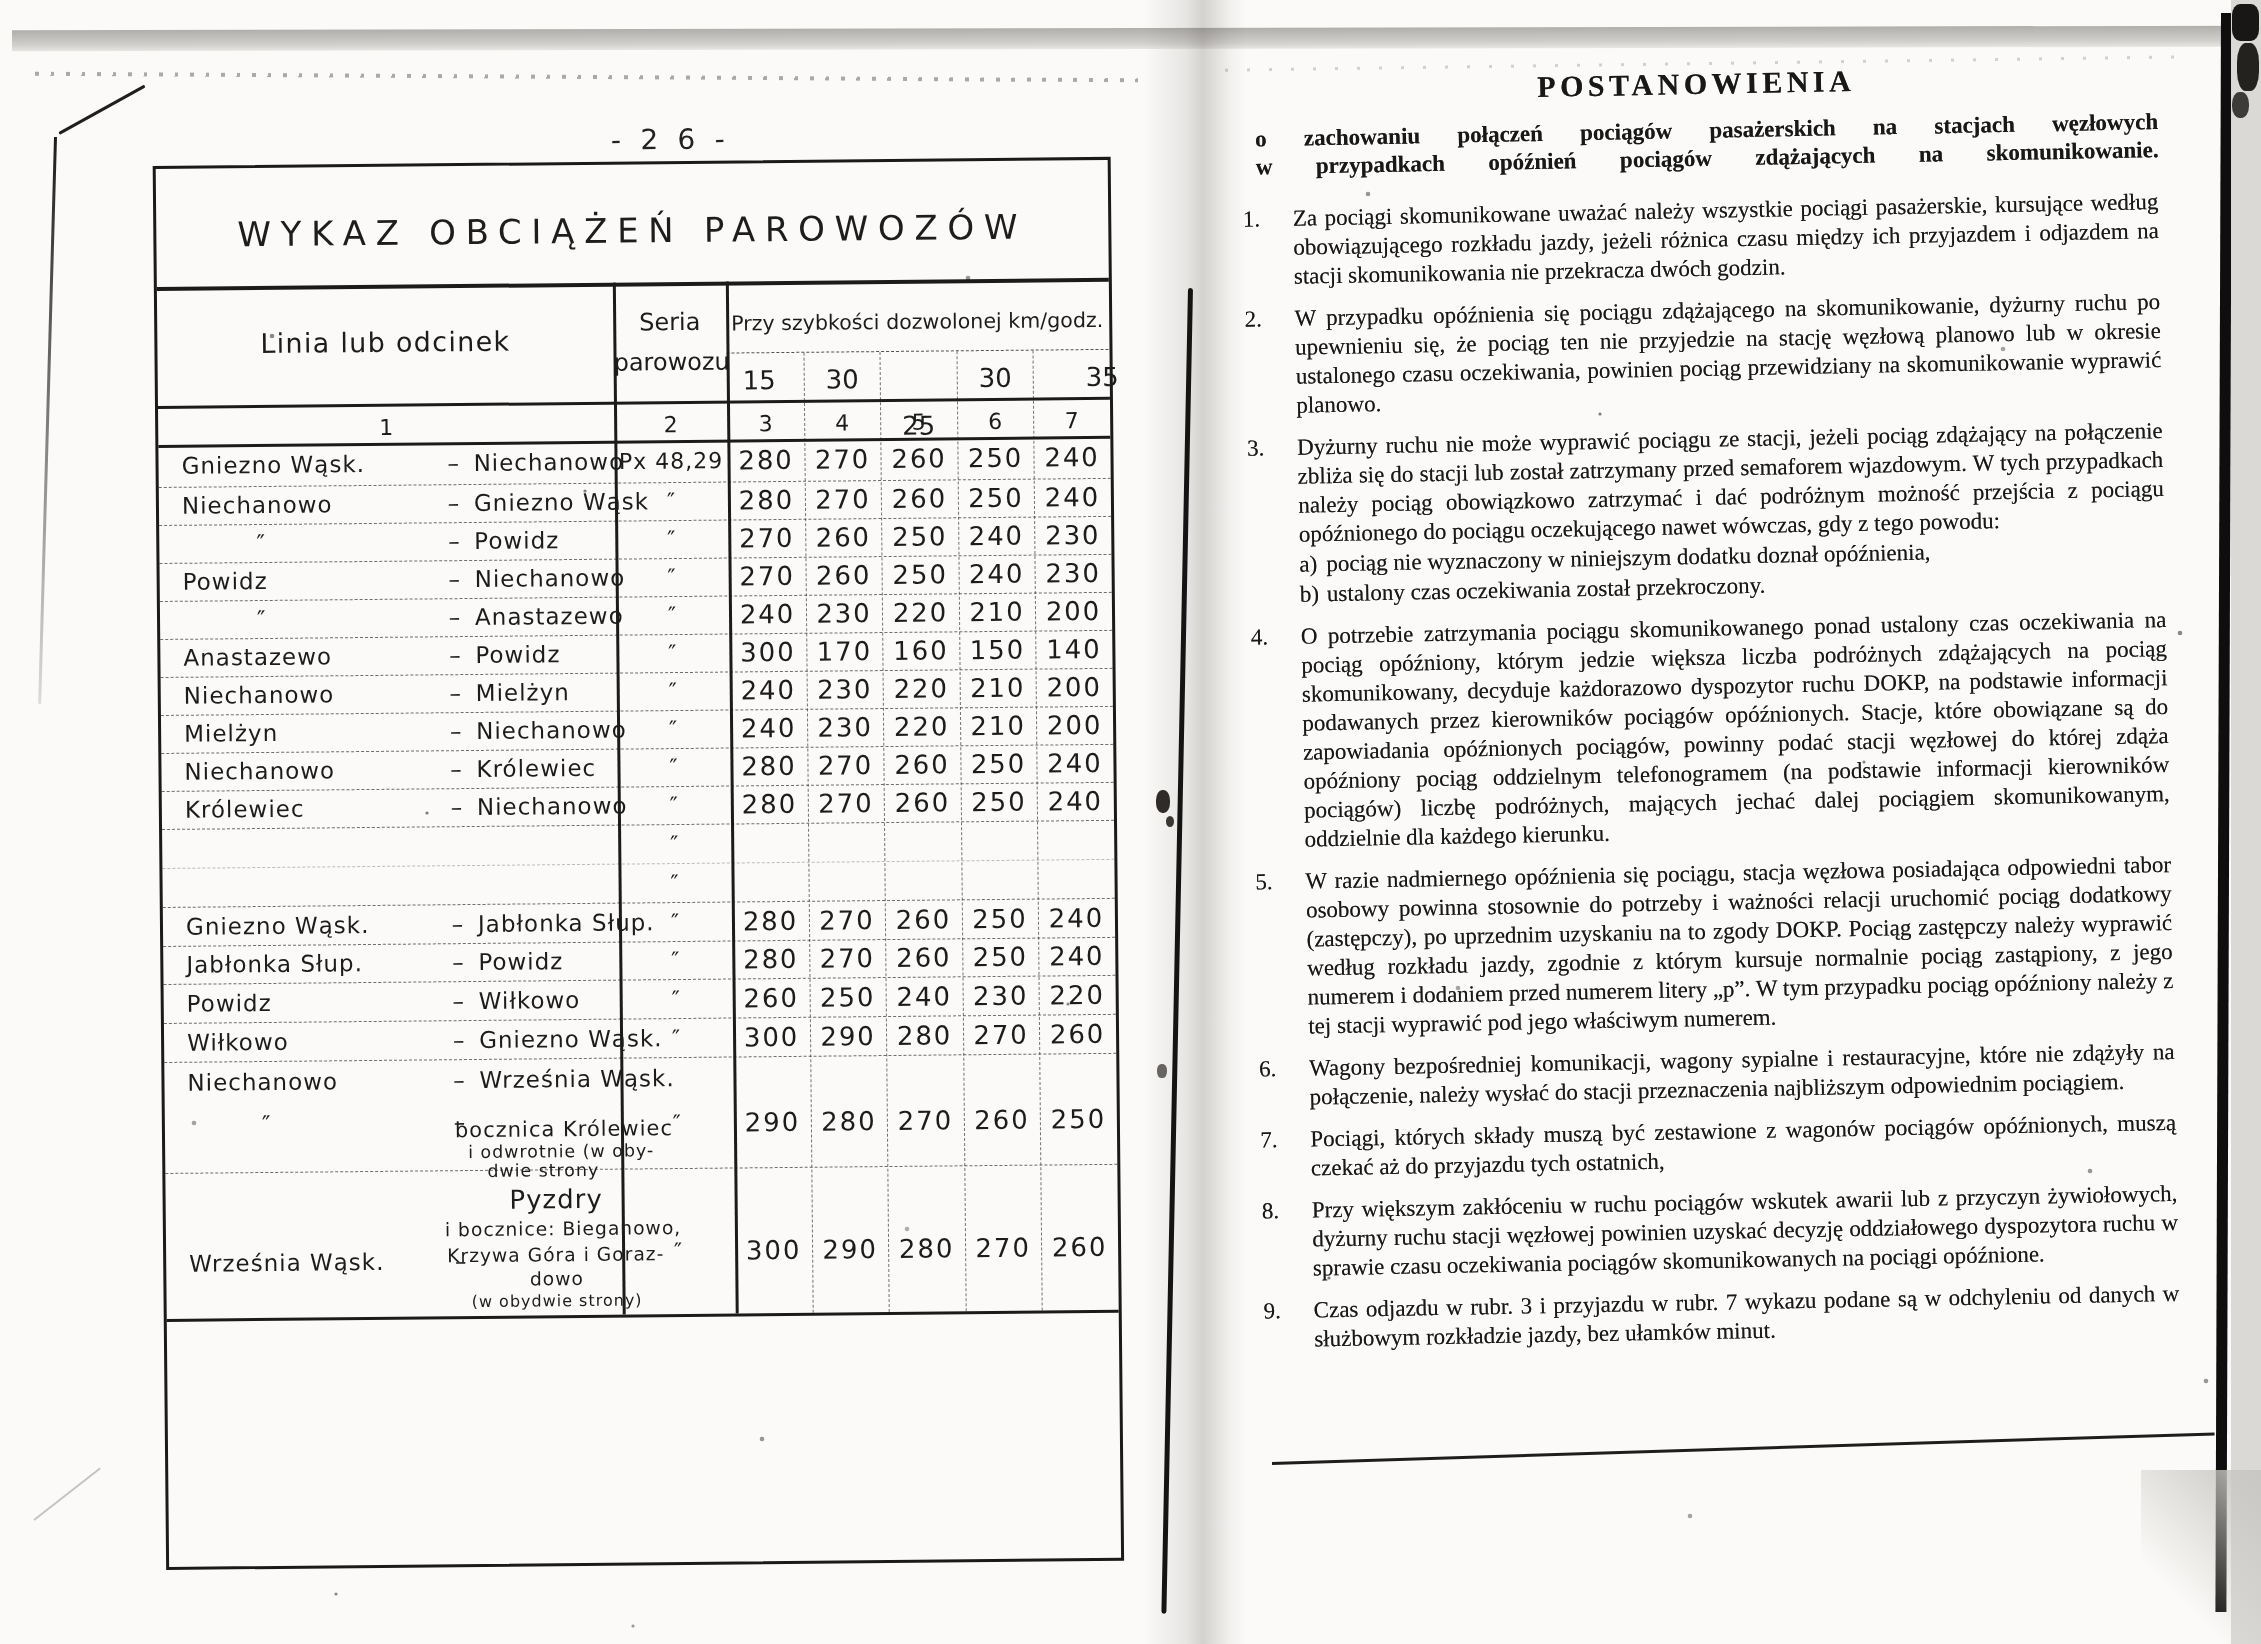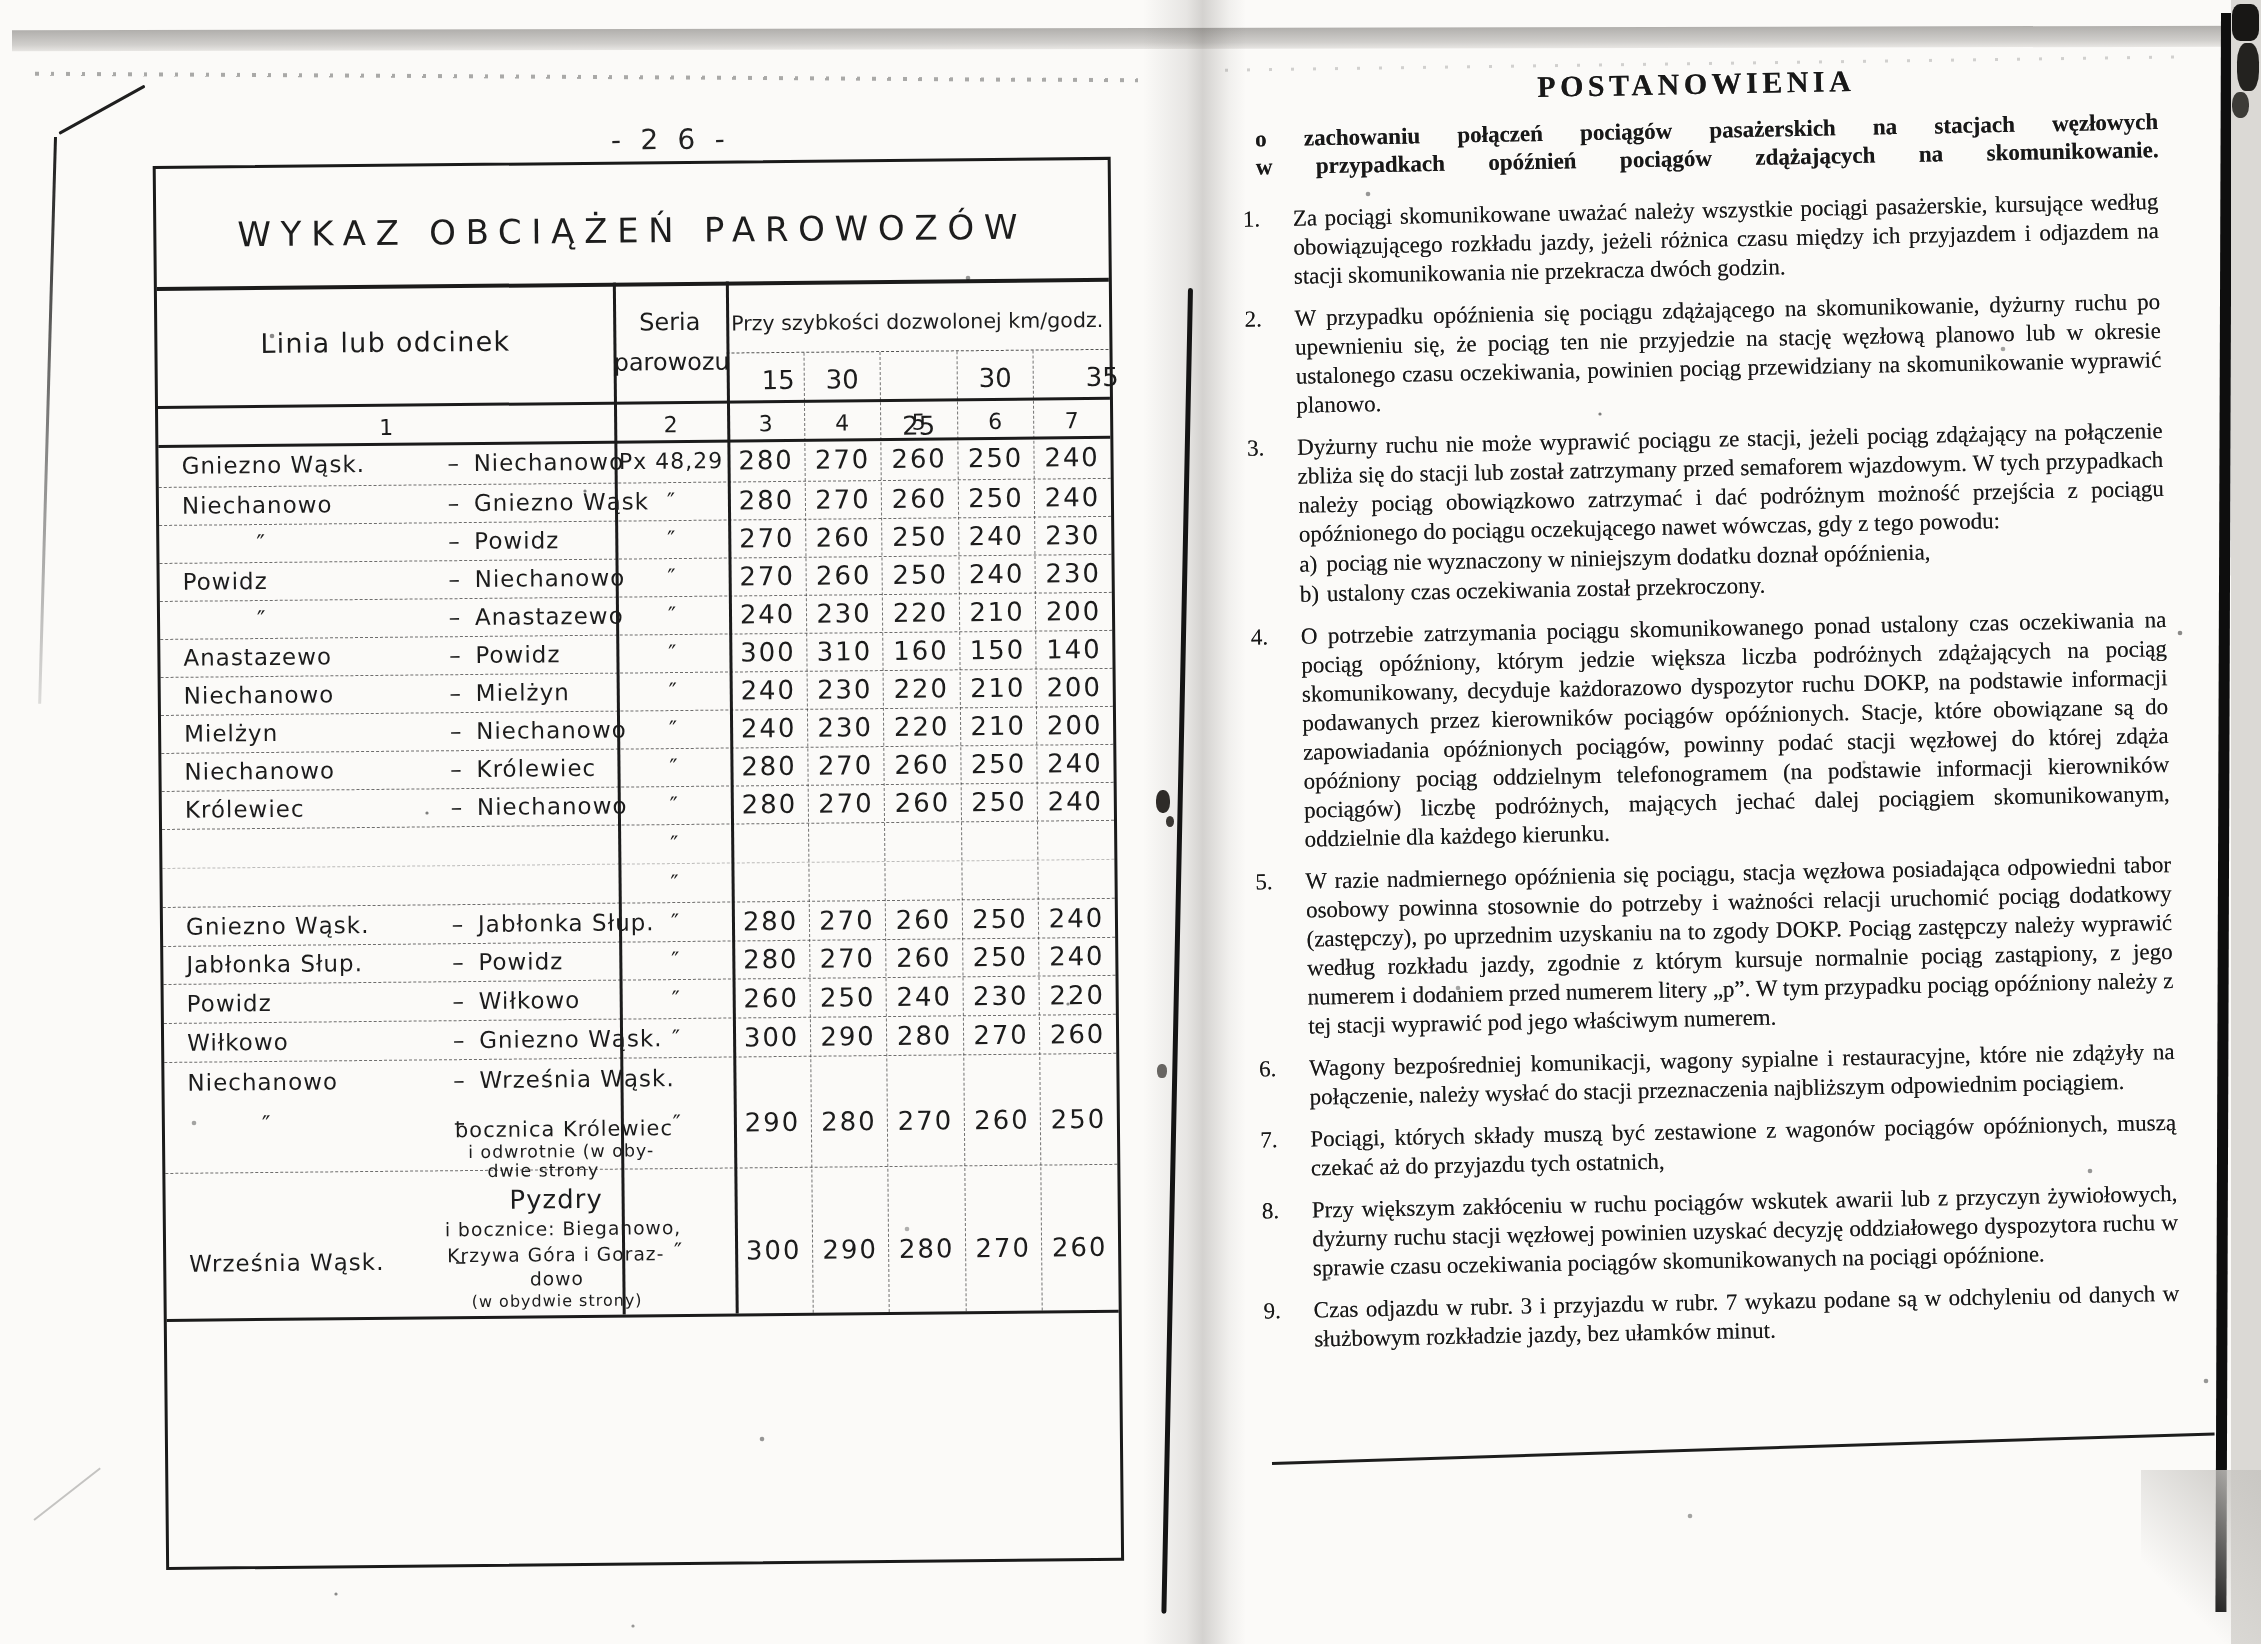--- a/index.html
+++ b/index.html
@@ -67,21 +67,21 @@
   .hspeed-dash{left:569px;top:189px;width:382px;border-top:1.9px dashed rgba(25,25,25,.75);}
   .vline{top:118px;height:1032px;width:3.2px;background:#1b1b1b;}
   .vSerL{left:456px;} .vSerR{left:569px;}
   .vdash{top:190px;height:960px;width:0;border-left:1.9px dashed rgba(25,25,25,.6);}
   .vd1{left:646px;} .vd2{left:722px;} .vd3{left:799px;} .vd4{left:875px;}
   .h-linia{left:0;top:160px;width:456px;text-align:center;font-size:27px;letter-spacing:1.3px;}
   .h-seria1{left:456px;top:144px;width:113px;text-align:center;font-size:24px;}
   .h-seria2{left:456px;top:184px;width:113px;text-align:center;font-size:24px;}
   .h-speed{left:569px;top:148px;width:382px;text-align:center;font-size:20.6px;white-space:nowrap;}
   .spd{top:202px;width:77px;text-align:center;font-size:26px;}
-  .s0{left:582px;} .s1{left:646px;} .s2{left:722px;margin-top:47px;} .s3{left:799px;} .s4{left:906px;}
+  .s0{left:563px;} .s1{left:646px;} .s2{left:722px;margin-top:47px;} .s3{left:799px;} .s4{left:906px;}
   .cn{top:248px;text-align:center;font-size:22px;}
   .cn1{left:0;width:456px;} .cn2{left:456px;width:113px;}
   .cn3{left:569px;width:77px;} .cn4{left:646px;width:76px;} .cn5{left:722px;width:77px;}
   .cn6{left:799px;width:76px;} .cn7{left:875px;width:77px;}
   
   .row{position:absolute;left:0;width:100%;border-bottom:1.9px dashed rgba(25,25,25,.62);}
   .row.nosep{border-bottom:none;}
   .row.faintsep{border-bottom-color:rgba(25,25,25,.28);}
   .row span{position:absolute;top:50%;transform:translateY(-50%);font-size:23px;letter-spacing:1px;white-space:nowrap;}
   .c-from{left:23px;width:258px;}
@@ -222,21 +222,21 @@
       <span class="c-v cv2">220</span>
       <span class="c-v cv3">210</span>
       <span class="c-v cv4">200</span>
     </div>
     <div class="row" style="top:470px;height:38px">
       <span class="c-from">Anastazewo</span>
       <span class="c-dash">–</span>
       <span class="c-to">Powidz</span>
       <span class="c-seria">″</span>
       <span class="c-v cv0">300</span>
-      <span class="c-v cv1">310</span>
+      <span class="c-v cv1">170</span>
       <span class="c-v cv2">160</span>
       <span class="c-v cv3">150</span>
       <span class="c-v cv4">140</span>
     </div>
     <div class="row" style="top:508px;height:38px">
       <span class="c-from">Niechanowo</span>
       <span class="c-dash">–</span>
       <span class="c-to">Mielżyn</span>
       <span class="c-seria">″</span>
       <span class="c-v cv0">240</span>

